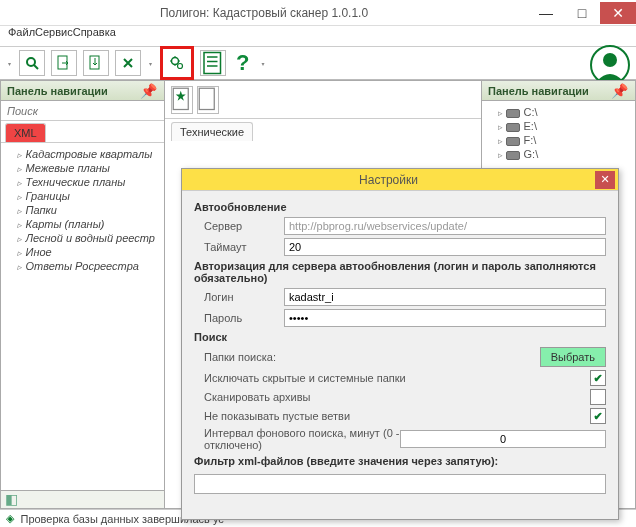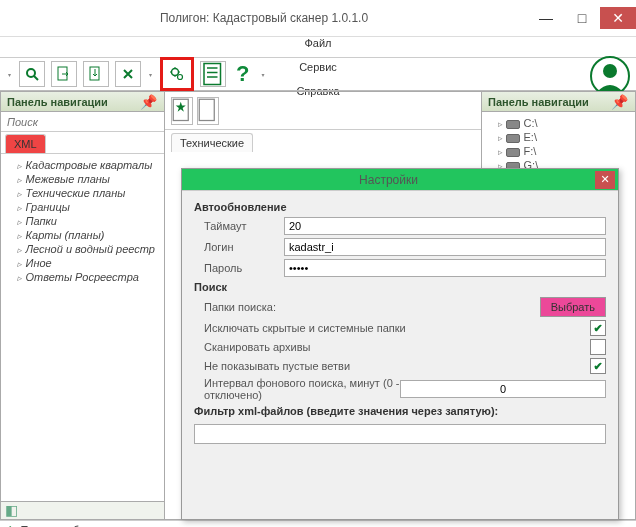--- a/index.html
+++ b/index.html
@@ -1,23 +1,23 @@
 <!DOCTYPE html>
 <html><head>
 <meta charset="utf-8">
 <style>
 * { box-sizing: border-box; margin: 0; padding: 0; font-family: "Segoe UI", Tahoma, sans-serif; font-size: 11px; }
 body { background: #fff; width: 636px; height: 527px; overflow: hidden; color: #333; }
 
-.titlebar { height: 37px; display: flex; align-items: center; border-bottom: 1px solid #ddd; background:#fff; }
+.titlebar { height: 26px; display: flex; align-items: center; border-bottom: 1px solid #ddd; background:#fff; }
 .titlebar .title { flex:1; text-align:center; font-size:12px; color:#555; }
 .winbtn { width:36px; height:22px; display:inline-flex; align-items:center; justify-content:center; font-family:Arial; font-size:14px; cursor:pointer; }
 .winbtn.close { background:#c8504f; color:#fff; }
 
-.menubar { height:20px; display:flex; align-items:center; gap:12px; padding:0 8px; color:#333;flex-direction:column; }
+.menubar { height:20px; display:flex; align-items:flex-start; padding:0 8px; color:#333; }
 .menubar span { cursor:pointer; }
 
 .toolbar { height:34px; border-top:1px solid #ccc; border-bottom:1px solid #bbb; display:flex; align-items:center; gap:6px; padding:0 6px; position:relative; }
 .tbtn { width:26px; height:26px; border:1px solid #bbb; background:#fff; display:inline-flex; align-items:center; justify-content:center; cursor:pointer; }
 .tbtn svg { width:16px; height:16px; }
 .tsep { font-size:6px; color:#888; padding:0 2px; }
 .tbtn.xbtn { width:26px; }
 .settings-hl { border:3px solid #e41b17; padding:1px; display:inline-flex; }
 .doc-green { width:26px; height:26px; border:1px solid #bbb; display:inline-flex; align-items:center; justify-content:center; cursor:pointer;}
 .qmark { color:#0f8a3a; font-size:22px; font-weight:bold; padding:0 4px; cursor:pointer; }
@@ -47,32 +47,32 @@
 .drive-tree { flex:1; padding:4px 6px; }
 .drive-tree div { padding:1px 0 1px 10px; color:#555; cursor:pointer; }
 .drive-tree div:before { content:"▹"; color:#888; font-size:9px; margin-right:3px; }
 .drv-ico { display:inline-block; width:14px; height:9px; background:#888; border:1px solid #666; border-radius:2px; margin-right:4px; vertical-align:middle;}
 
 .statusbar { height:18px; display:flex; align-items:center; padding:0 6px; color:#444; border-top:1px solid #ccc;}
 .statusbar .diamond { color:#0a7a2e; margin-right:6px; }
 
 
 .dialog { position:absolute; left:181px; top:168px; width:438px; height:352px; background:#f0f0f0; border:1px solid #999; box-shadow:2px 2px 6px rgba(0,0,0,.25); display:flex; flex-direction:column;}
-.dlg-title { height:22px; background:#22c55e; display:flex; align-items:center; border-bottom:1px solid #ccc; }
+.dlg-title { height:22px; background:#fde047; display:flex; align-items:center; border-bottom:1px solid #ccc; }
 .dlg-title span.t { flex:1; text-align:center; color:#555; font-size:12px;}
 .dlg-title .xcl { width:20px; height:18px; background:#c8504f; color:#fff; display:inline-flex; align-items:center; justify-content:center; margin-right:3px; cursor:pointer; font-size:11px;}
 .dlg-body { flex:1; padding:6px 12px; overflow:auto; }
 .sect { font-weight:bold; color:#333; margin:4px 0 4px 0;}
 .row { display:flex; align-items:center; margin:3px 0; }
 .row label { width:90px; color:#555; padding-left:10px;}
 .row label.long { width:auto; flex:1; padding-left:10px;}
 .row input[type=text], .row input[type=password] { flex:1; height:18px; border:1px solid #aaa; padding:1px 4px; background:#fff; }
 .row input.disabled { color:#999; }
 .chk { width:16px; height:16px; border:1px solid #888; background:#fff; display:inline-flex; align-items:center; justify-content:center; color:#0a7a2e; font-weight:bold; font-size:11px; cursor:pointer;}
-.btn { height:20px; padding:0 10px; border:1px solid #999; background:#ec4899; cursor:pointer; display:inline-flex; align-items:center;}
+.btn { height:20px; padding:0 10px; border:1px solid #999; background:#86efac; cursor:pointer; display:inline-flex; align-items:center;}
 .num { width:56px; height:18px; border:1px solid #aaa; text-align:center; background:#fff;}
 .dlg-foot { height:32px; border-top:1px solid #ccc; display:flex; justify-content:flex-end; align-items:center; gap:6px; padding:0 10px;}
 .dlg-foot .btn { height:22px; border:1px solid #888;}
 .full-input { width:100%; height:20px; border:1px solid #aaa; margin-top:3px; background:#fff;}
 
 </style>
 </head>
 <body>
 
 <div class="titlebar">
@@ -208,23 +208,28 @@
 </div>
 
 <div class="dialog">
   <div class="dlg-title">
     <span class="t">Настройки</span>
     <span class="xcl">✕</span>
   </div>
   <div class="dlg-body">
     <div class="sect">Автообновление</div>
     <div class="row">
+      <label>Сервер</label>
+      <input type="text" class="disabled" value="http://pbprog.ru/webservices/update/" style="">
+    </div>
+    <div class="row">
       <label>Таймаут</label>
       <input type="text" value="20" style="">
     </div>
+    <div class="sect" style="font-weight:bold">Авторизация для сервера автообновления (логин и пароль заполняются обязательно)</div>
     <div class="row">
       <label>Логин</label>
       <input type="text" value="kadastr_i" style="">
     </div>
     <div class="row">
       <label>Пароль</label>
       <input type="text" value="•••••" style="">
     </div>
 
     <div class="sect">Поиск</div>

